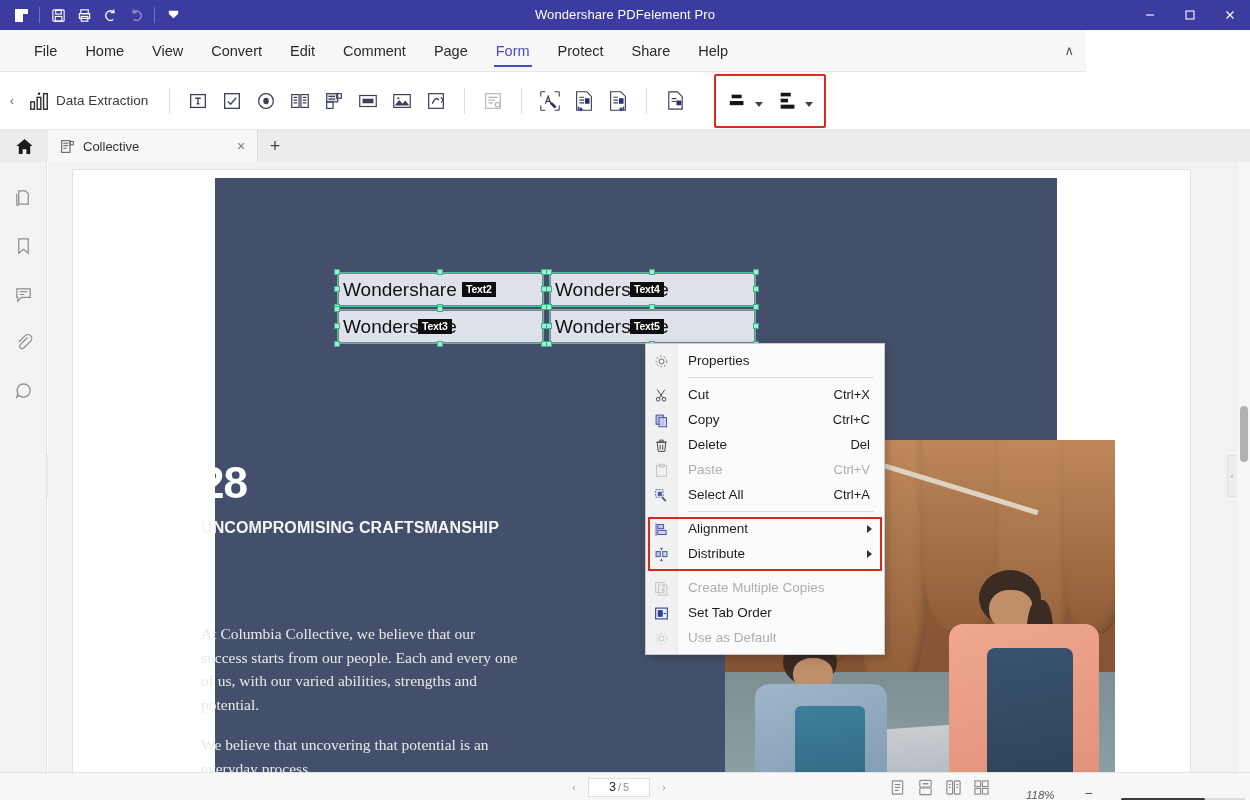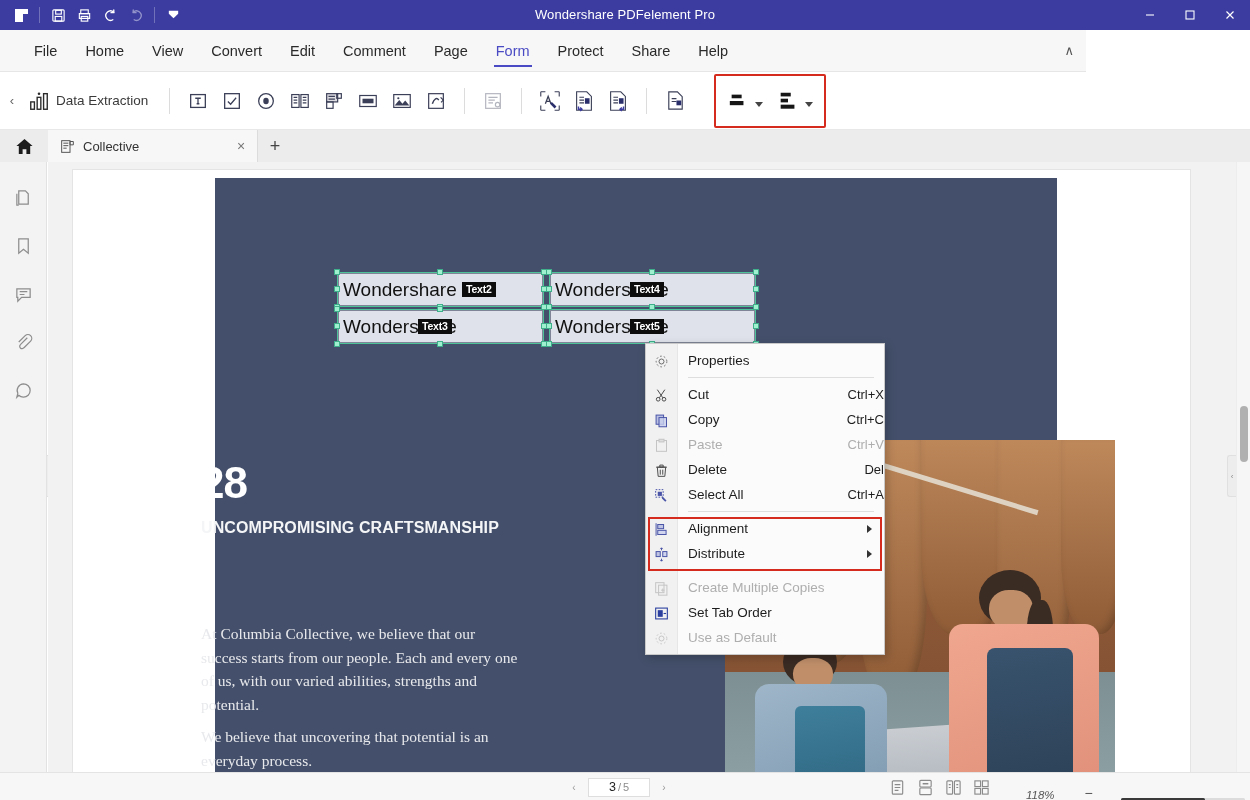--- a/index.html
+++ b/index.html
@@ -130,21 +130,21 @@
     position:absolute; left:128px; top:348px; width:330px;
     font-size:16px; font-weight:bold; color:#f4f5f7;
     line-height:1.19; letter-spacing:.1px;
     font-family:"Liberation Sans", sans-serif;
   }
   .bodytext {
     position:absolute; left:128px; top:452px; width:318px;
     font-size:15.5px; color:#e8e9ec; line-height:1.53;
     font-family:"Liberation Serif", serif;
   }
-  .bodytext p + p { margin-top:8px; }
+  .bodytext p + p { margin-top:16px; }
 
   
   .photo {
     position:absolute; left:652px; top:270px; width:390px; height:360px;
     overflow:hidden; background:#8a5a3b;
   }
   .ph-wall { position:absolute; inset:0; background:
       linear-gradient(180deg,#9d6a42 0%,#8a5636 48%,#7d4f32 100%); }
   .ph-hide {
     position:absolute; border-radius:6px 6px 40% 40%;
@@ -204,21 +204,21 @@
   }
   .ctx-item {
     position:relative; height:25px; display:flex; align-items:center;
     padding-left:32px; z-index:2;
   }
   .ctx-ico {
     position:absolute; left:6px; top:4px; width:18px; height:18px;
     display:flex; align-items:center; justify-content:center;
   }
   .ctx-lbl { font-size:13.5px; color:#1d1d1d; flex:1; padding-left:10px; }
-  .ctx-acc { font-size:13px; color:#1d1d1d; }
+  .ctx-acc { font-size:13px; color:#1d1d1d; padding-right:14px; }
   .ctx-item.disabled .ctx-lbl,
   .ctx-item.disabled .ctx-acc { color:#aeaeae; }
   .ctx-item.disabled .ctx-ico { opacity:.33; }
   .ctx-arrow {
     position:absolute; right:12px; top:9px; width:0; height:0;
     border-left:5px solid #333; border-top:4px solid transparent;
     border-bottom:4px solid transparent;
   }
   .ctx-div { height:1px; background:#dedede; margin:4px 10px 4px 42px; z-index:2; position:relative; }
   .ctx-hl {
@@ -678,41 +678,41 @@
       <span class="ctx-ico">
         <svg class="svgico" width="15" height="15" viewBox="0 0 18 18" fill="none" stroke="#4a55a8" stroke-width="1.2">
           <rect x="2.5" y="2.5" width="9" height="11" fill="#8d97d6" fill-opacity=".55"></rect>
           <rect x="6" y="5.5" width="9" height="11" fill="#c9cfee" fill-opacity=".8"></rect>
         </svg>
       </span>
       <span class="ctx-lbl">Copy</span>
       <span class="ctx-acc">Ctrl+C</span>
     </div>
 
-    <div class="ctx-item disabled">
-      <span class="ctx-ico">
-        <svg class="svgico" width="15" height="15" viewBox="0 0 18 18" fill="none" stroke="#6c6c6c" stroke-width="1.2">
-          <rect x="3" y="3" width="12" height="13"></rect>
-            <rect x="6" y="1.5" width="6" height="3.2" fill="#b9b9b9"></rect>
-        </svg>
-      </span>
-      <span class="ctx-lbl">Paste</span>
-      <span class="ctx-acc">Ctrl+V</span>
-    </div>
-
     <div class="ctx-item">
       <span class="ctx-ico">
         <svg class="svgico" width="15" height="15" viewBox="0 0 18 18" fill="none" stroke="#4d4d4d" stroke-width="1.2">
           <path d="M4 5h10l-1 11H5z"></path>
             <path d="M2.5 5h13M7 2.5h4v2.5H7z"></path>
             <path d="M7.5 8v6M10.5 8v6"></path>
         </svg>
       </span>
       <span class="ctx-lbl">Delete</span>
       <span class="ctx-acc">Del</span>
+    </div>
+
+    <div class="ctx-item disabled">
+      <span class="ctx-ico">
+        <svg class="svgico" width="15" height="15" viewBox="0 0 18 18" fill="none" stroke="#6c6c6c" stroke-width="1.2">
+          <rect x="3" y="3" width="12" height="13"></rect>
+            <rect x="6" y="1.5" width="6" height="3.2" fill="#b9b9b9"></rect>
+        </svg>
+      </span>
+      <span class="ctx-lbl">Paste</span>
+      <span class="ctx-acc">Ctrl+V</span>
     </div>
 
     <div class="ctx-item">
       <span class="ctx-ico">
         <svg class="svgico" width="15" height="15" viewBox="0 0 18 18" fill="none" stroke="#4a55a8" stroke-width="1.2">
           <rect x="2" y="2" width="9" height="9" stroke-dasharray="2 1.6"></rect>
           <rect x="4.5" y="4.5" width="5" height="5" fill="#4a55a8" stroke="none"></rect>
           <path d="M10 10l5 5-1.5 1.5-4-4z" fill="#4a55a8" stroke="none"></path>
         </svg>
       </span>

